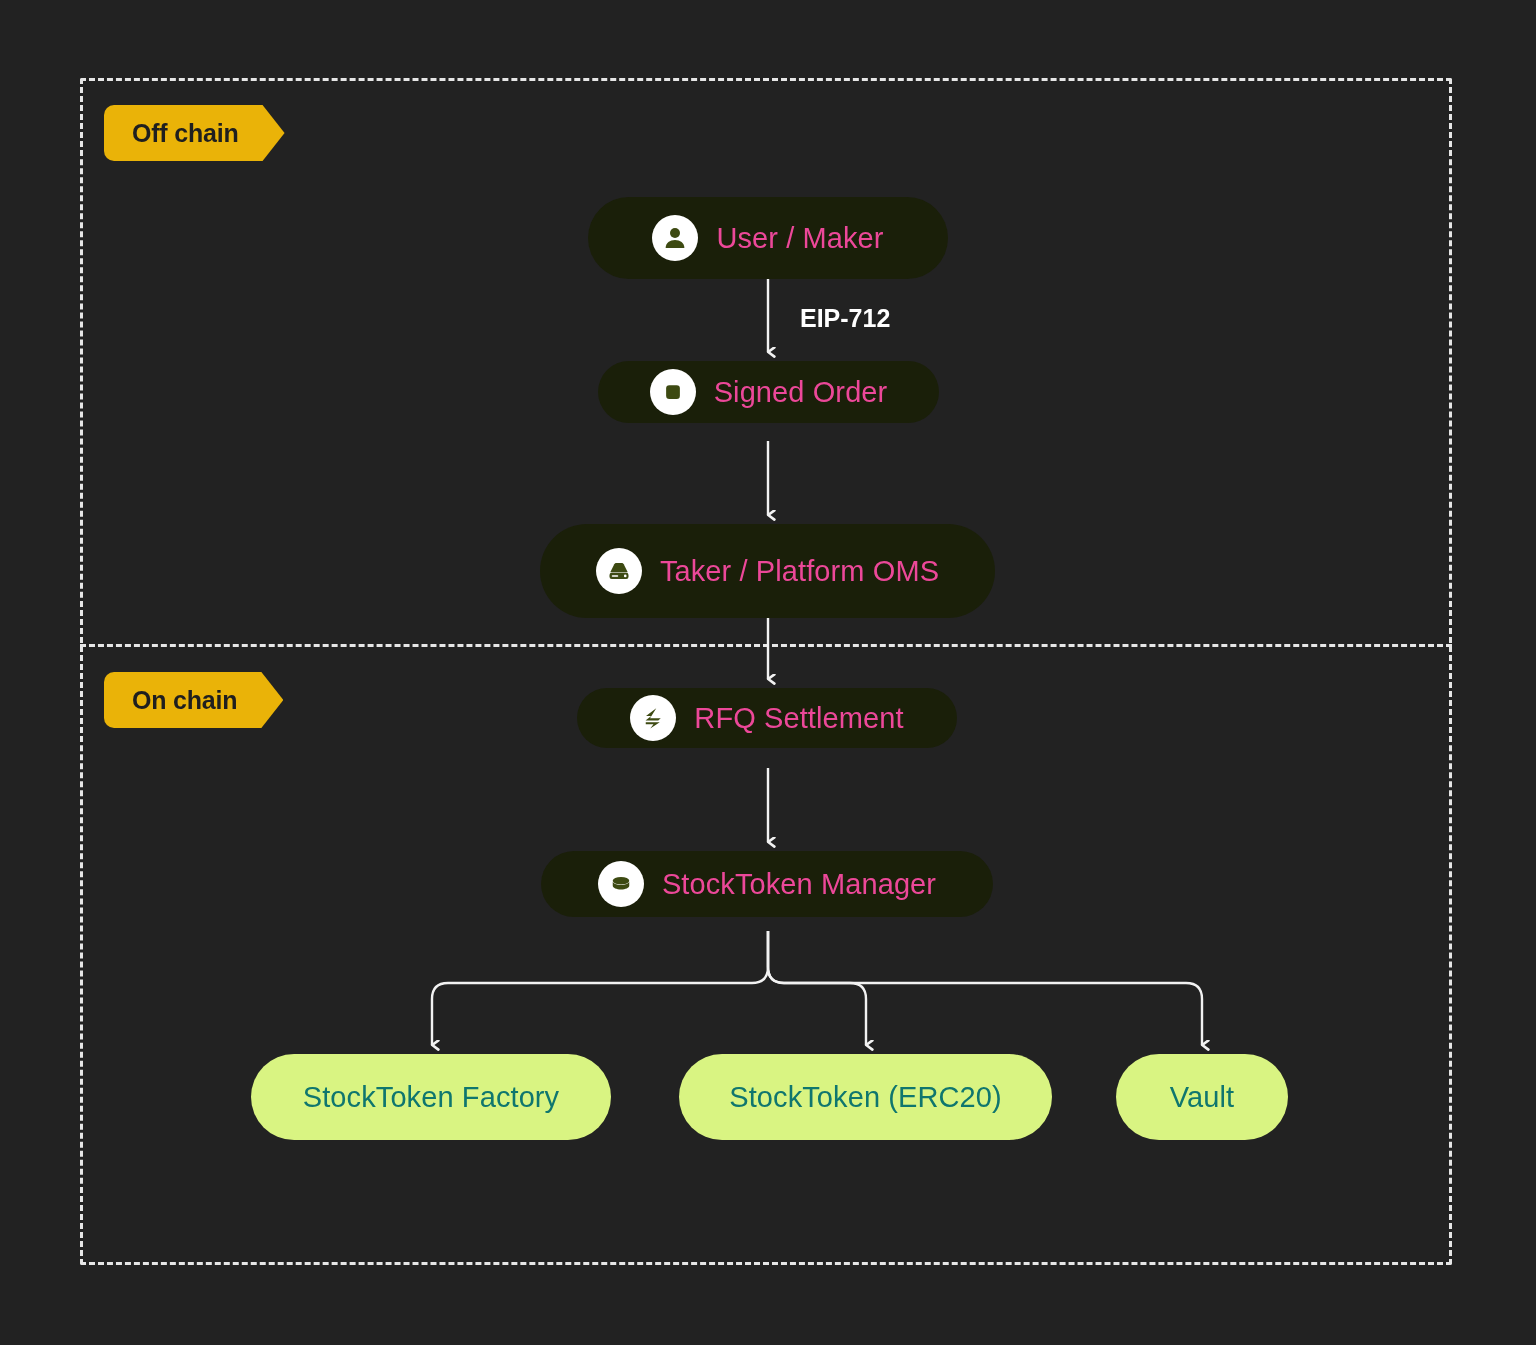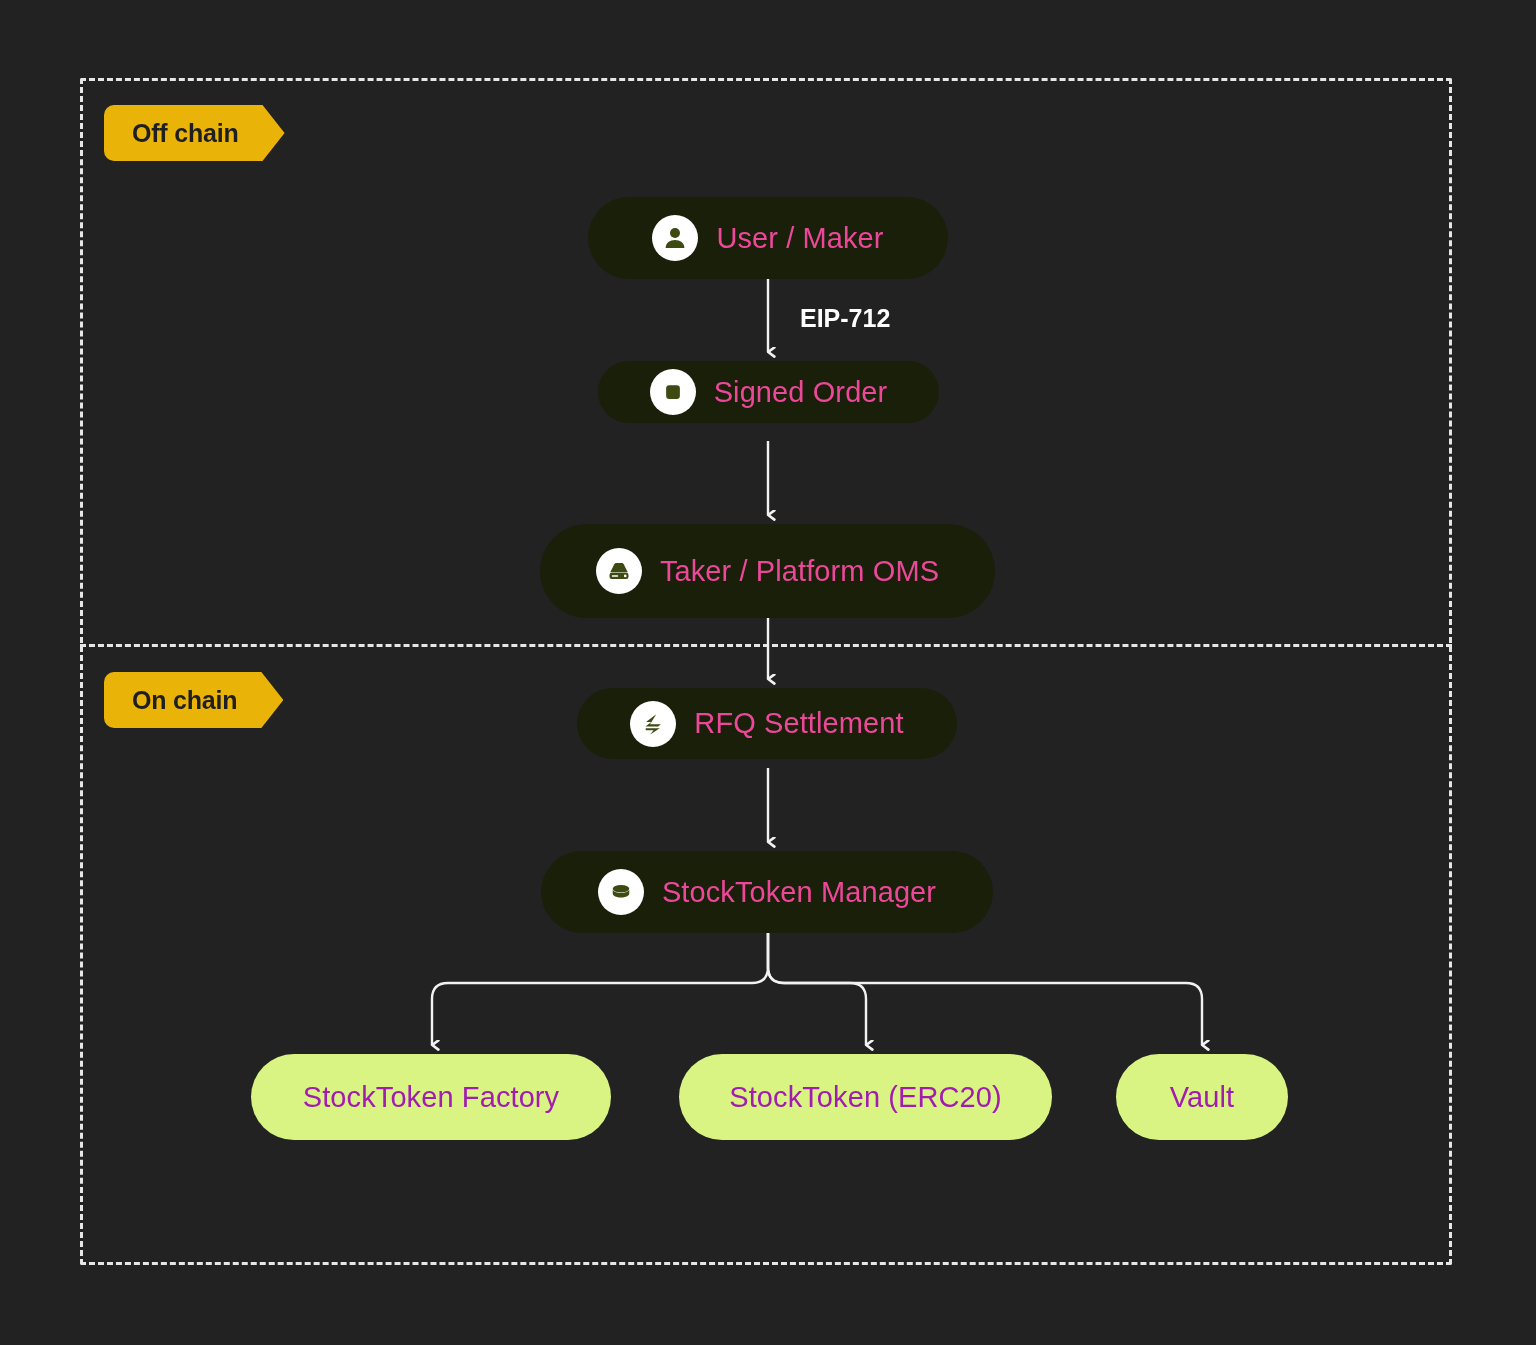--- a/index.html
+++ b/index.html
@@ -82,41 +82,41 @@
     color: #1f1f1f;
   }
 
   .node-label {
     font-size: 29px;
     font-weight: normal;
     letter-spacing: 0.1px;
   }
 
   .node.dark .node-label { color: #ec4899; }
-  .node.lime .node-label { color: #a21caf; }
+  .node.lime .node-label { color: #0f766e; }
 
   .node-icon {
     width: 46px;
     height: 46px;
     min-width: 46px;
     border-radius: 50%;
     background: #ffffff;
     display: flex;
     align-items: center;
     justify-content: center;
     margin-right: 18px;
   }
   .node-icon svg { display: block; }
 
   
   #node-user      { left: 588px; top: 197px;  width: 360px; height: 82px; }
   #node-signed    { left: 598px; top: 361px;  width: 341px; height: 62px; }
   #node-taker     { left: 540px; top: 524px;  width: 455px; height: 94px; }
-  #node-rfq       { left: 577px; top: 688px;  width: 380px; height: 71px; }
-  #node-manager   { left: 541px; top: 851px;  width: 452px; height: 82px; }
+  #node-rfq       { left: 577px; top: 688px;  width: 380px; height: 60px; }
+  #node-manager   { left: 541px; top: 851px;  width: 452px; height: 66px; }
 
   #node-factory   { left: 251px; top: 1054px; width: 360px; height: 86px; }
   #node-erc20     { left: 679px; top: 1054px; width: 373px; height: 86px; }
   #node-vault     { left: 1116px;top: 1054px; width: 172px; height: 86px; }
 
   
   #edges {
     position: absolute;
     left: 0; top: 0;
     width: 1536px;

